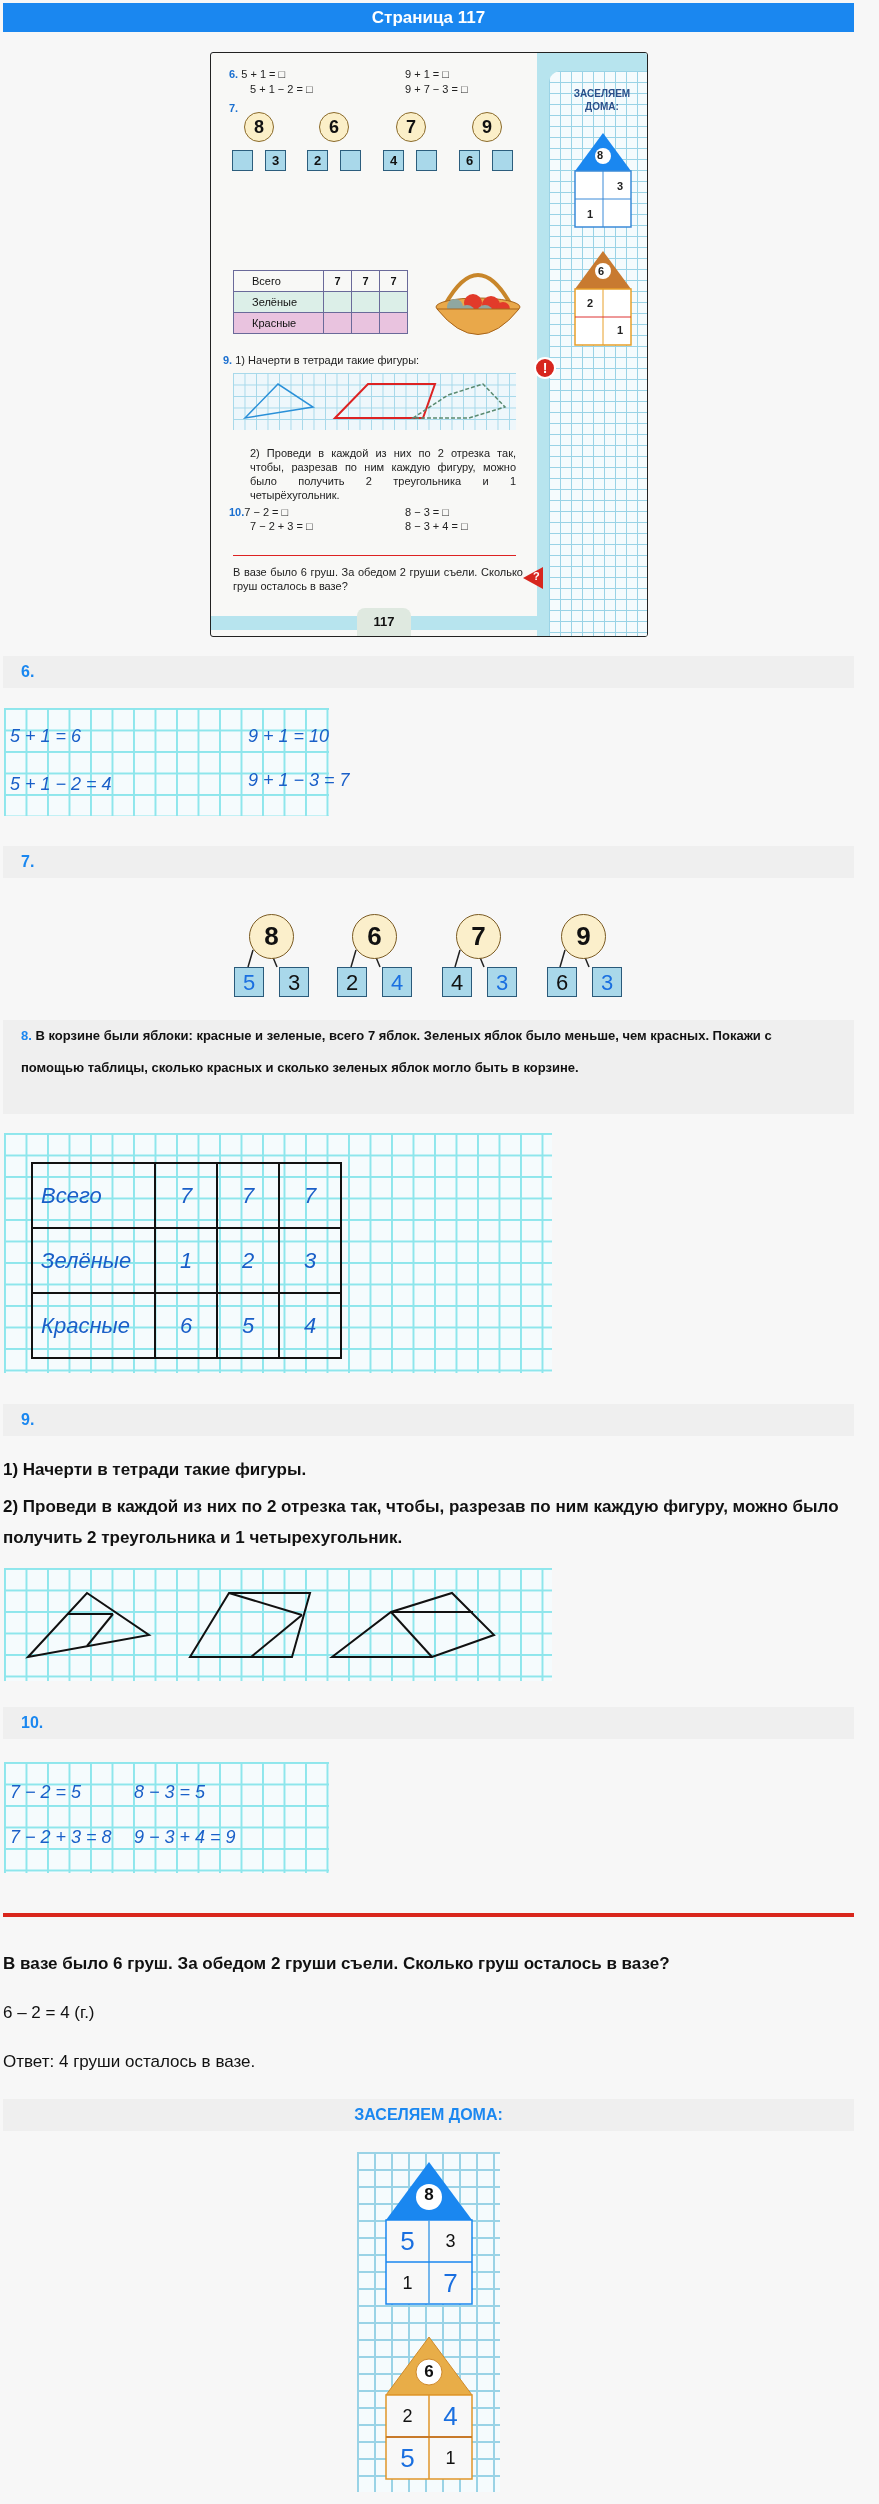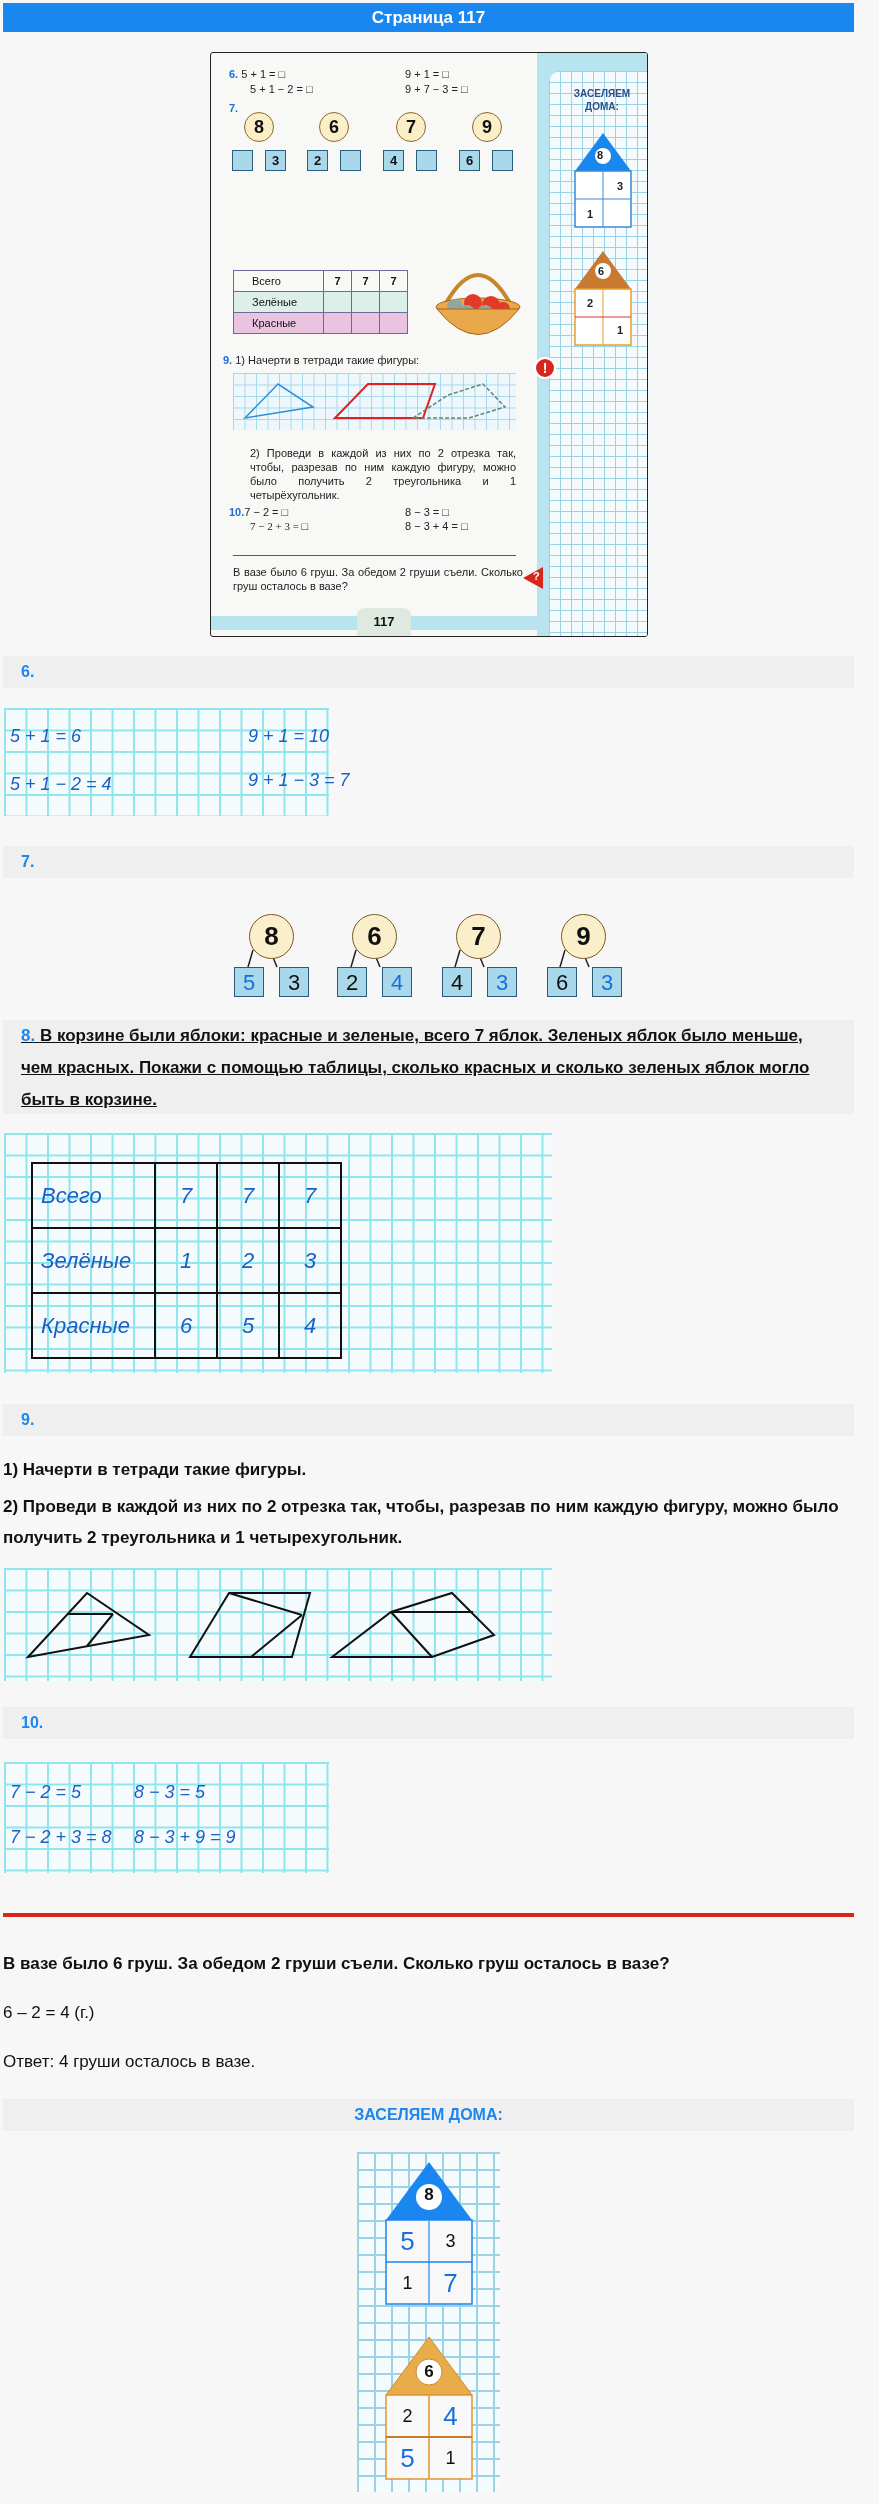--- a/index.html
+++ b/index.html
@@ -160,21 +160,21 @@
       <polygon points="12,45 45,11 80,34" fill="none" stroke="#2a90d8" stroke-width="1.5"></polygon>
       <polygon points="102,45 135,11 202,11 190,45" fill="none" stroke="#d22" stroke-width="2"></polygon>
       <polygon points="180,45 215,22 250,11 272,34 236,45" fill="none" stroke="#5a8a70" stroke-width="1.5" stroke-dasharray="4,2"></polygon>
     </svg>
   </div>
   <div class="bk-text" style="left:39px;top:393px;width:266px;text-align:justify;">2) Проведи в каждой из них по 2 отрезка так, чтобы, разрезав по ним каждую фигуру, можно было получить 2 треугольника и 1 четырёхугольник.</div>
 
   <div class="bk-text" style="left:18px;top:452px;">
     <span class="bk-num">10.</span><span>7 − 2 = □</span>
   </div>
-  <div class="bk-text" style="left:39px;top:466px;font-family:Liberation Serif, serif;">7 − 2 + 3 = □</div>
+  <div class="bk-text" style="left:39px;top:466px;">7 − 2 + 3 = □</div>
   <div class="bk-text" style="left:194px;top:452px;">8 − 3 = □</div>
   <div class="bk-text" style="left:194px;top:466px;">8 − 3 + 4 = □</div>
 
   <div style="position:absolute;left:22px;top:502px;width:283px;height:1px;background:#d22;"></div>
   <div class="bk-text" style="left:22px;top:512px;width:290px;text-align:justify;">В вазе было 6 груш. За обедом 2 груши съели. Сколько груш осталось в вазе?</div>
 
   <div class="bk-bottombar"></div>
   <div class="bk-pagenum">117</div>
 </div>
 
@@ -212,21 +212,21 @@
 
   <div class="tree-circle" style="left:226px;top:2px;">7</div>
   <div class="tree-box" style="left:212px;top:55px;">4</div>
   <div class="tree-box ans" style="left:257px;top:55px;">3</div>
 
   <div class="tree-circle" style="left:331px;top:2px;">9</div>
   <div class="tree-box" style="left:317px;top:55px;">6</div>
   <div class="tree-box ans" style="left:362px;top:55px;">3</div>
 </div>
 
-<div class="abs sec-head tall" style="top:1020px;font-size:17px;text-decoration:underline;">
+<div class="abs sec-head tall" style="top:1020px;font-size:13px;">
   <span class="num">8.</span>
   <span style="font-weight:bold;">В корзине были яблоки: красные и зеленые, всего 7 яблок. Зеленых яблок было меньше, чем красных. Покажи с помощью таблицы, сколько красных и сколько зеленых яблок могло быть в корзине.</span>
 </div>
 <div class="abs notebook" style="left:4px;top:1133px;width:548px;height:240px;">
   <table class="ans-table">
     <tbody>
         <tr>
           <td class="lbl">Всего</td>
           <td class="v">7</td>
           <td class="v">7</td>
@@ -269,21 +269,21 @@
   </svg>
 </div>
 
 <div class="abs sec-head" style="top:1707px;">
   <span class="num">10.</span>
 </div>
 <div class="abs notebook" style="left:4px;top:1762px;width:325px;height:111px;">
   <div class="hand" style="left:6px;top:20px;">7 − 2 = 5</div>
   <div class="hand" style="left:6px;top:65px;">7 − 2 + 3 = 8</div>
   <div class="hand" style="left:130px;top:20px;">8 − 3 = 5</div>
-  <div class="hand" style="left:130px;top:65px;">8 − 3 + 9 = 9</div>
+  <div class="hand" style="left:130px;top:65px;">9 − 3 + 4 = 9</div>
 </div>
 
 <div class="abs red-rule"></div>
 <div class="abs plain bold" style="left:3px;top:1954px;">В вазе было 6 груш. За обедом 2 груши съели. Сколько груш осталось в вазе?</div>
 <div class="abs plain" style="left:3px;top:2003px;">6 – 2 = 4 (г.)</div>
 <div class="abs plain" style="left:3px;top:2052px;">Ответ: 4 груши осталось в вазе.</div>
 
 <div class="abs sec-head center" style="top:2099px;">ЗАСЕЛЯЕМ ДОМА:</div>
 <div class="abs" style="left:357px;top:2152px;width:143px;height:340px;background-color:#f5fbfd;background-image:linear-gradient(#9ad3e6 2px, transparent 2px), linear-gradient(90deg, #9ad3e6 2px, transparent 2px);background-size:17px 17px;">
 

